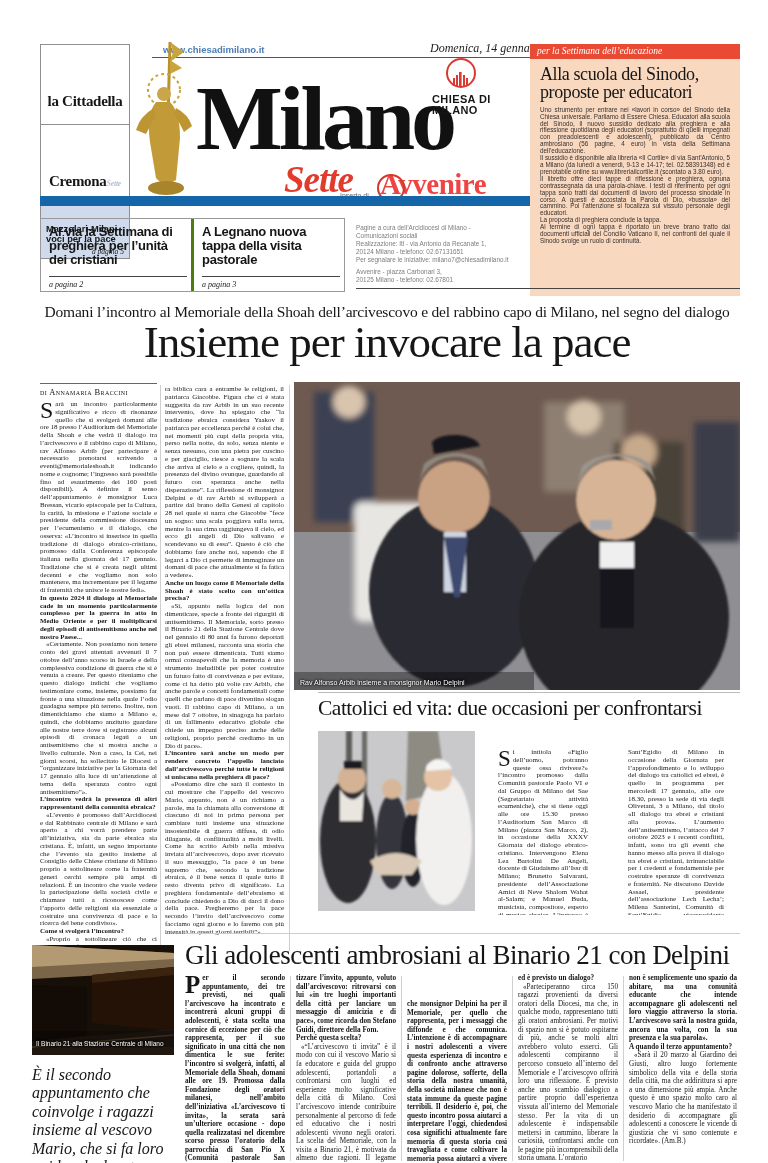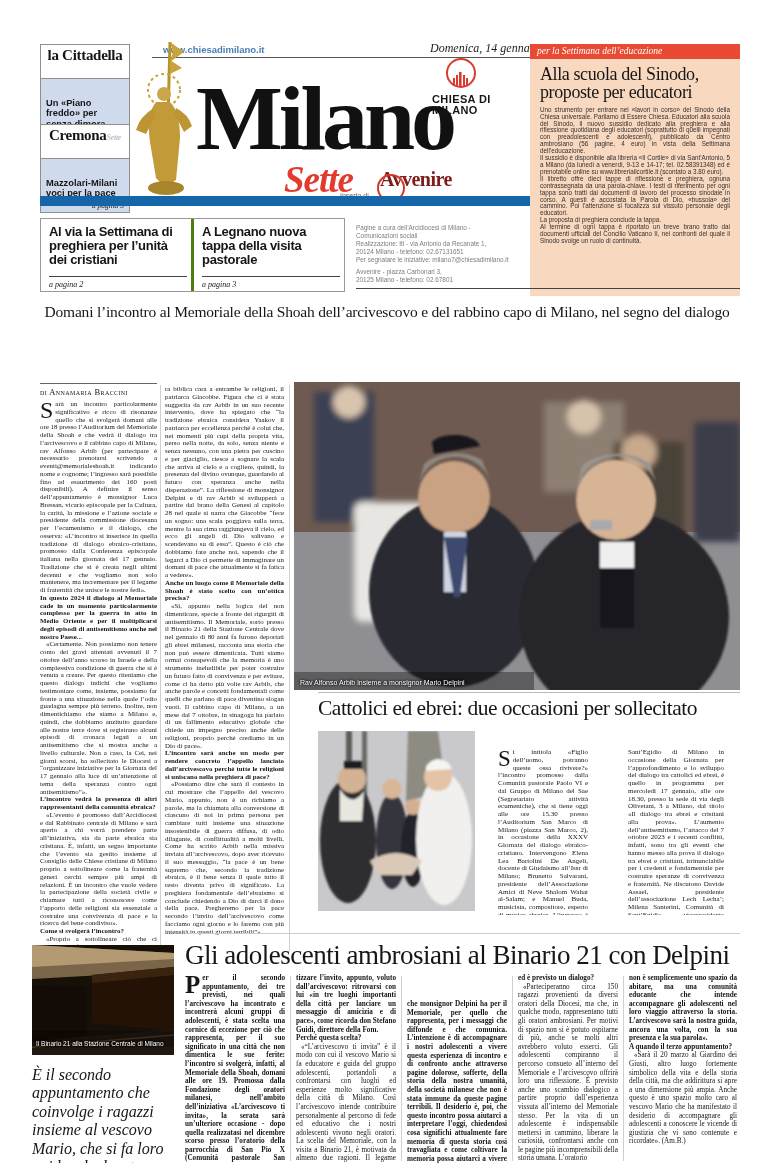--- a/index.html
+++ b/index.html
@@ -8,34 +8,34 @@
   .abs{position:absolute;}
   .rule{background:#9a9a9a;height:1px;}
   .vrule{background:#cfcfcf;width:1px;}
 
   
   .siteurl{font-family:"Liberation Sans",sans-serif;font-weight:bold;font-size:9.5px;color:#4a7db3;}
   .dateline{font-style:italic;font-size:12px;color:#222;}
 
   
   .sidebox{border:1px solid #8f8f8f;background:#fff;width:88px;}
-  .sidebox .head{font-weight:bold;font-size:15px;text-align:center;padding:2px 0 14px;letter-spacing:-.3px;}
+  .sidebox .head{font-weight:bold;font-size:15px;text-align:center;padding:2px 0 14px;letter-spacing:-.3px;margin-top:46px;}
   .sidebox .head .suffix{font-style:italic;font-weight:bold;font-size:8px;color:#b9c2d4;}
   .sidebox .body{background:#cfdaec;border-top:1px solid #8f8f8f;padding:19px 5px 2px;}
   .sidebox .t{font-family:"Liberation Sans",sans-serif;font-weight:bold;font-size:9.3px;line-height:1.12;}
   .pageref{font-style:italic;font-size:7.5px;text-align:right;margin-top:2px;}
 
   
   .milano{font-weight:bold;font-size:92px;line-height:1;letter-spacing:-4px;color:#111;}
   .sette{color:#e23b2e;font-weight:bold;font-style:italic;font-size:37px;letter-spacing:-1px;}
   .logo-circle{width:30px;height:30px;border:2.5px solid #d93a31;border-radius:50%;
                display:flex;align-items:flex-end;justify-content:center;box-sizing:border-box;background:#fff;}
   .logo-text{font-family:"Liberation Sans",sans-serif;font-weight:bold;font-size:11px;line-height:11px;letter-spacing:.4px;}
   .inserto{font-family:"Liberation Sans",sans-serif;font-size:7px;color:#666;}
-  .avvenire{font-weight:bold;font-size:20px;color:#7f1d1d;letter-spacing:-.5px;}
+  .avvenire{font-weight:bold;font-size:29px;color:#ef4444;letter-spacing:-.5px;}
   .avv-ring{width:24px;height:24px;border:2.5px solid #d6372c;border-radius:50%;}
   .bluebar{background:#1565a9;}
 
   
   .edu{background:#f9d8c0;width:210px;}
   .edu .tag{background:#e84a33;color:#fff;font-style:italic;font-weight:normal;font-size:9.5px;padding:2px 7px 3px;}
   .edu h2{font-size:18px;font-weight:normal;line-height:1.02;margin:6px 10px 5px;letter-spacing:-.4px;}
   .edu .bodytext{font-family:"Liberation Sans",sans-serif;font-size:6.3px;line-height:6.9px;
                  text-align:justify;padding:0 10px;color:#33302e;}
   .edu .bodytext p{margin:0;}
@@ -179,20 +179,21 @@
       <p>20124 Milano - telefono: 02.67131651</p>
       <p>Per segnalare le iniziative: milano7@chiesadimilano.it</p>
     </div>
   <div class="abs contact" style="left:356px;top:268px;width:180px;">
       <p>Avvenire - piazza Carbonari 3,</p>
       <p>20125 Milano - telefono: 02.67801</p>
     </div>
   <div class="abs rule" style="left:356px;top:288px;width:384px;background:#444;"></div>
 
   <div class="abs kicker" style="left:34px;top:303px;width:706px;">Domani l’incontro al Memoriale della Shoah dell’arcivescovo e del rabbino capo di Milano, nel segno del dialogo</div>
+  <h1 class="abs mainhead" style="left:34px;top:320px;width:706px;margin:0;">Insieme per invocare la pace</h1>
 
   <div class="abs rule" style="left:40px;top:383px;width:117px;background:#666;"></div>
   <div class="abs byline" style="left:40px;top:387px;">di Annamaria Braccini</div>
 
   <div class="abs artcol" style="left:40px;top:400px;width:117px;height:553px;">
       <p class="dc">Sarà un incontro particolarmente significativo e ricco di risonanze quello che si svolgerà domani alle ore 18 presso l’Auditorium del Memoriale della Shoah e che vedrà il dialogo tra l’arcivescovo e il rabbino capo di Milano, rav Alfonso Arbib (per partecipare è necessario prenotarsi scrivendo a eventi@memorialeshoah.it indicando nome e cognome; l’ingresso sarà possibile fino ad esaurimento dei 160 posti disponibili). A definire il senso dell’appuntamento è monsignor Luca Bressan, vicario episcopale per la Cultura, la carità, la missione e l’azione sociale e presidente della commissione diocesana per l’ecumenismo e il dialogo, che osserva: «L’incontro si inserisce in quella tradizione di dialogo ebraico-cristiano, promosso dalla Conferenza episcopale italiana nella giornata del 17 gennaio. Tradizione che si è creata negli ultimi decenni e che vogliamo non solo mantenere, ma incrementare per il legame di fraternità che unisce le nostre fedi».</p>
       <p class="b">In questo 2024 il dialogo al Memoriale cade in un momento particolarmente complesso per la guerra in atto in Medio Oriente e per il moltiplicarsi degli episodi di antisemitismo anche nel nostro Paese...</p>
       <p>«Certamente. Non possiamo non tenere conto dei gravi attentati avvenuti il 7 ottobre dell’anno scorso in Israele e della complessiva condizione di guerra che si è venuta a creare. Per questo riteniamo che questo dialogo indichi che vogliamo testimoniare come, insieme, possiamo far fronte a una situazione nella quale l’odio guadagna sempre più terreno. Inoltre, non dimentichiamo che siamo a Milano e, quindi, che dobbiamo anzitutto guardare alle nostre terre dove si registrano alcuni episodi di cronaca legati a un antisemitismo che si mostra anche a livello culturale. Non a caso, la Cei, nei giorni scorsi, ha sollecitato le Diocesi a “organizzare iniziative per la Giornata del 17 gennaio alla luce di un’attenzione al tema della speranza contro ogni antisemitismo”».</p>
       <p class="b">L’incontro vedrà la presenza di altri rappresentanti della comunità ebraica?</p>
       <p>«L’evento è promosso dall’Arcidiocesi e dal Rabbinato centrale di Milano e sarà aperto a chi vorrà prendere parte all’iniziativa, sia da parte ebraica sia cristiana. È, infatti, un segno importante che l’evento sia gestito insieme al Consiglio delle Chiese cristiane di Milano proprio a sottolineare come la fraternità generi cerchi sempre più ampi di relazioni. È un incontro che vuole vedere la partecipazione della società civile e chiamare tutti a riconoscere come l’apporto delle religioni sia essenziale a costruire una convivenza di pace e la ricerca del bene condiviso».</p>
@@ -245,21 +246,21 @@
         <rect x="296" y="138" width="22" height="10" fill="#a9a9ad"></rect>
         <rect x="306" y="160" width="34" height="28" fill="#efefef"></rect>
         <rect x="306" y="186" width="34" height="60" fill="#17171c"></rect>
       </g>
       <rect x="0" y="290" width="240" height="18" fill="rgba(0,0,0,0.35)"></rect>
     </svg>
     <div class="photocap" style="left:6px;bottom:4px;">Rav Alfonso Arbib insieme a monsignor Mario Delpini</div>
   </div>
 
   <div class="abs rule" style="left:318px;top:692px;width:422px;background:#bbb;"></div>
-  <h2 class="abs sechead" style="left:318px;top:696px;margin:0;">Cattolici ed ebrei: due occasioni per sollecitato</h2>
+  <h2 class="abs sechead" style="left:318px;top:696px;margin:0;">Cattolici ed vita: due occasioni per confrontarsi</h2>
 
   <div class="abs" style="left:318px;top:731px;width:157px;height:180px;overflow:hidden;">
     <svg width="157" height="180" viewBox="0 0 157 180">
       <defs>
           <filter id="bl3">
             <feGaussianBlur stdDeviation="1"></feGaussianBlur>
           </filter>
         </defs>
       <rect width="157" height="180" fill="#c9c9cb"></rect>
       <g filter="url(#bl3)">

